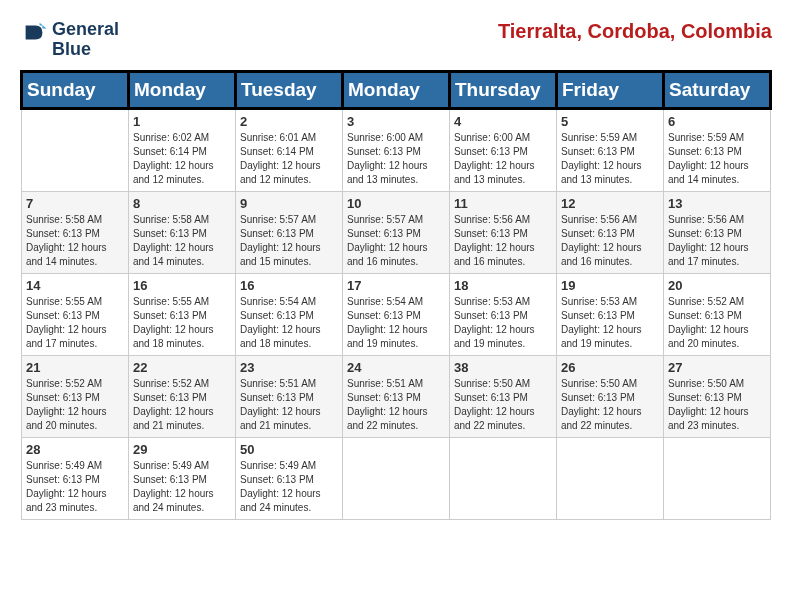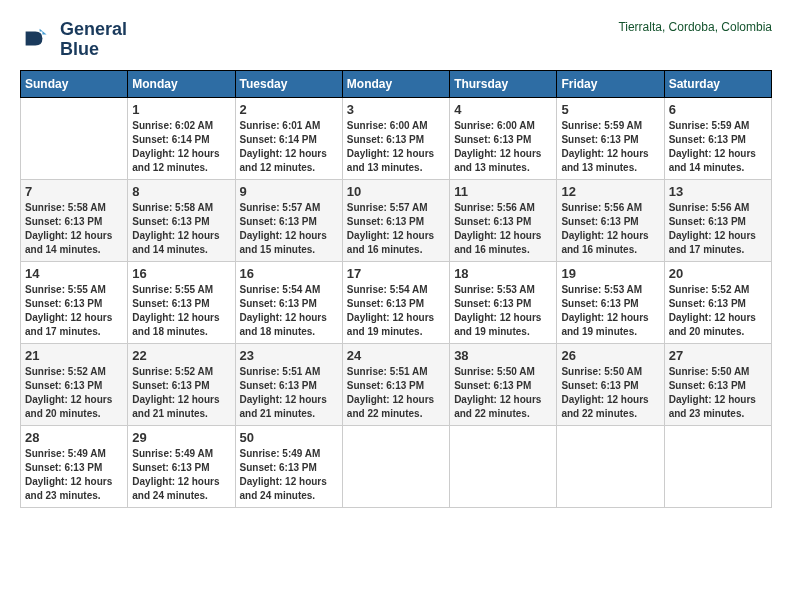--- a/index.html
+++ b/index.html
@@ -11,22 +11,22 @@
       padding: 20px;
     }
     .header-area {
       display: flex;
       justify-content: space-between;
       align-items: flex-start;
       margin-bottom: 10px;
     }
     .logo {
       display: flex;
-      align-items: center;
-      gap: 12px;
+      align-items: flex-start;
+      gap: 4px;
     }
     .logo-text {
       font-size: 18px;
       font-weight: bold;
       color: #1a3a5c;
       line-height: 1.1;
     }
     .logo-text span {
       display: block;
     }
@@ -36,36 +36,37 @@
     }
     .title-area {
       text-align: right;
     }
     .month-title {
       font-size: 36px;
       font-weight: bold;
       color: #1a3a5c;
     }
     .location {
-      font-size: 12px;
-      color: #14532d;
+      font-size: 20px;
+      color: #b91c1c;
+      font-weight: bold;
     }
     table {
       width: 100%;
       border-collapse: collapse;
       font-size: 11px;
     }
     thead tr th {
       background-color: #2e6da4;
       color: #fff;
       padding: 6px 4px;
       text-align: left;
-      font-size: 12px;
-      font-weight: bold;
-      border: 1px solid #000000;
+      font-size: 19px;
+      font-weight: bold;
+      border: 3px solid #000000;
     }
     tbody tr td {
       border: 1px solid #ccc;
       vertical-align: top;
       padding: 4px;
       height: 80px;
       width: calc(100% / 7);
       color: #333;
     }
     tbody tr:nth-child(even) td {
@@ -77,21 +78,20 @@
     .day-num {
       font-weight: bold;
       font-size: 13px;
       display: block;
       margin-bottom: 2px;
     }
     .day-info {
       font-size: 10px;
       line-height: 1.4;
       color: #333;
-      font-weight: bold;
     }
     .empty-cell {
       background-color: #f9f9f9;
     }
   </style>
 </head>
 <body>
 
 <div class="header-area">
   <div class="logo">

